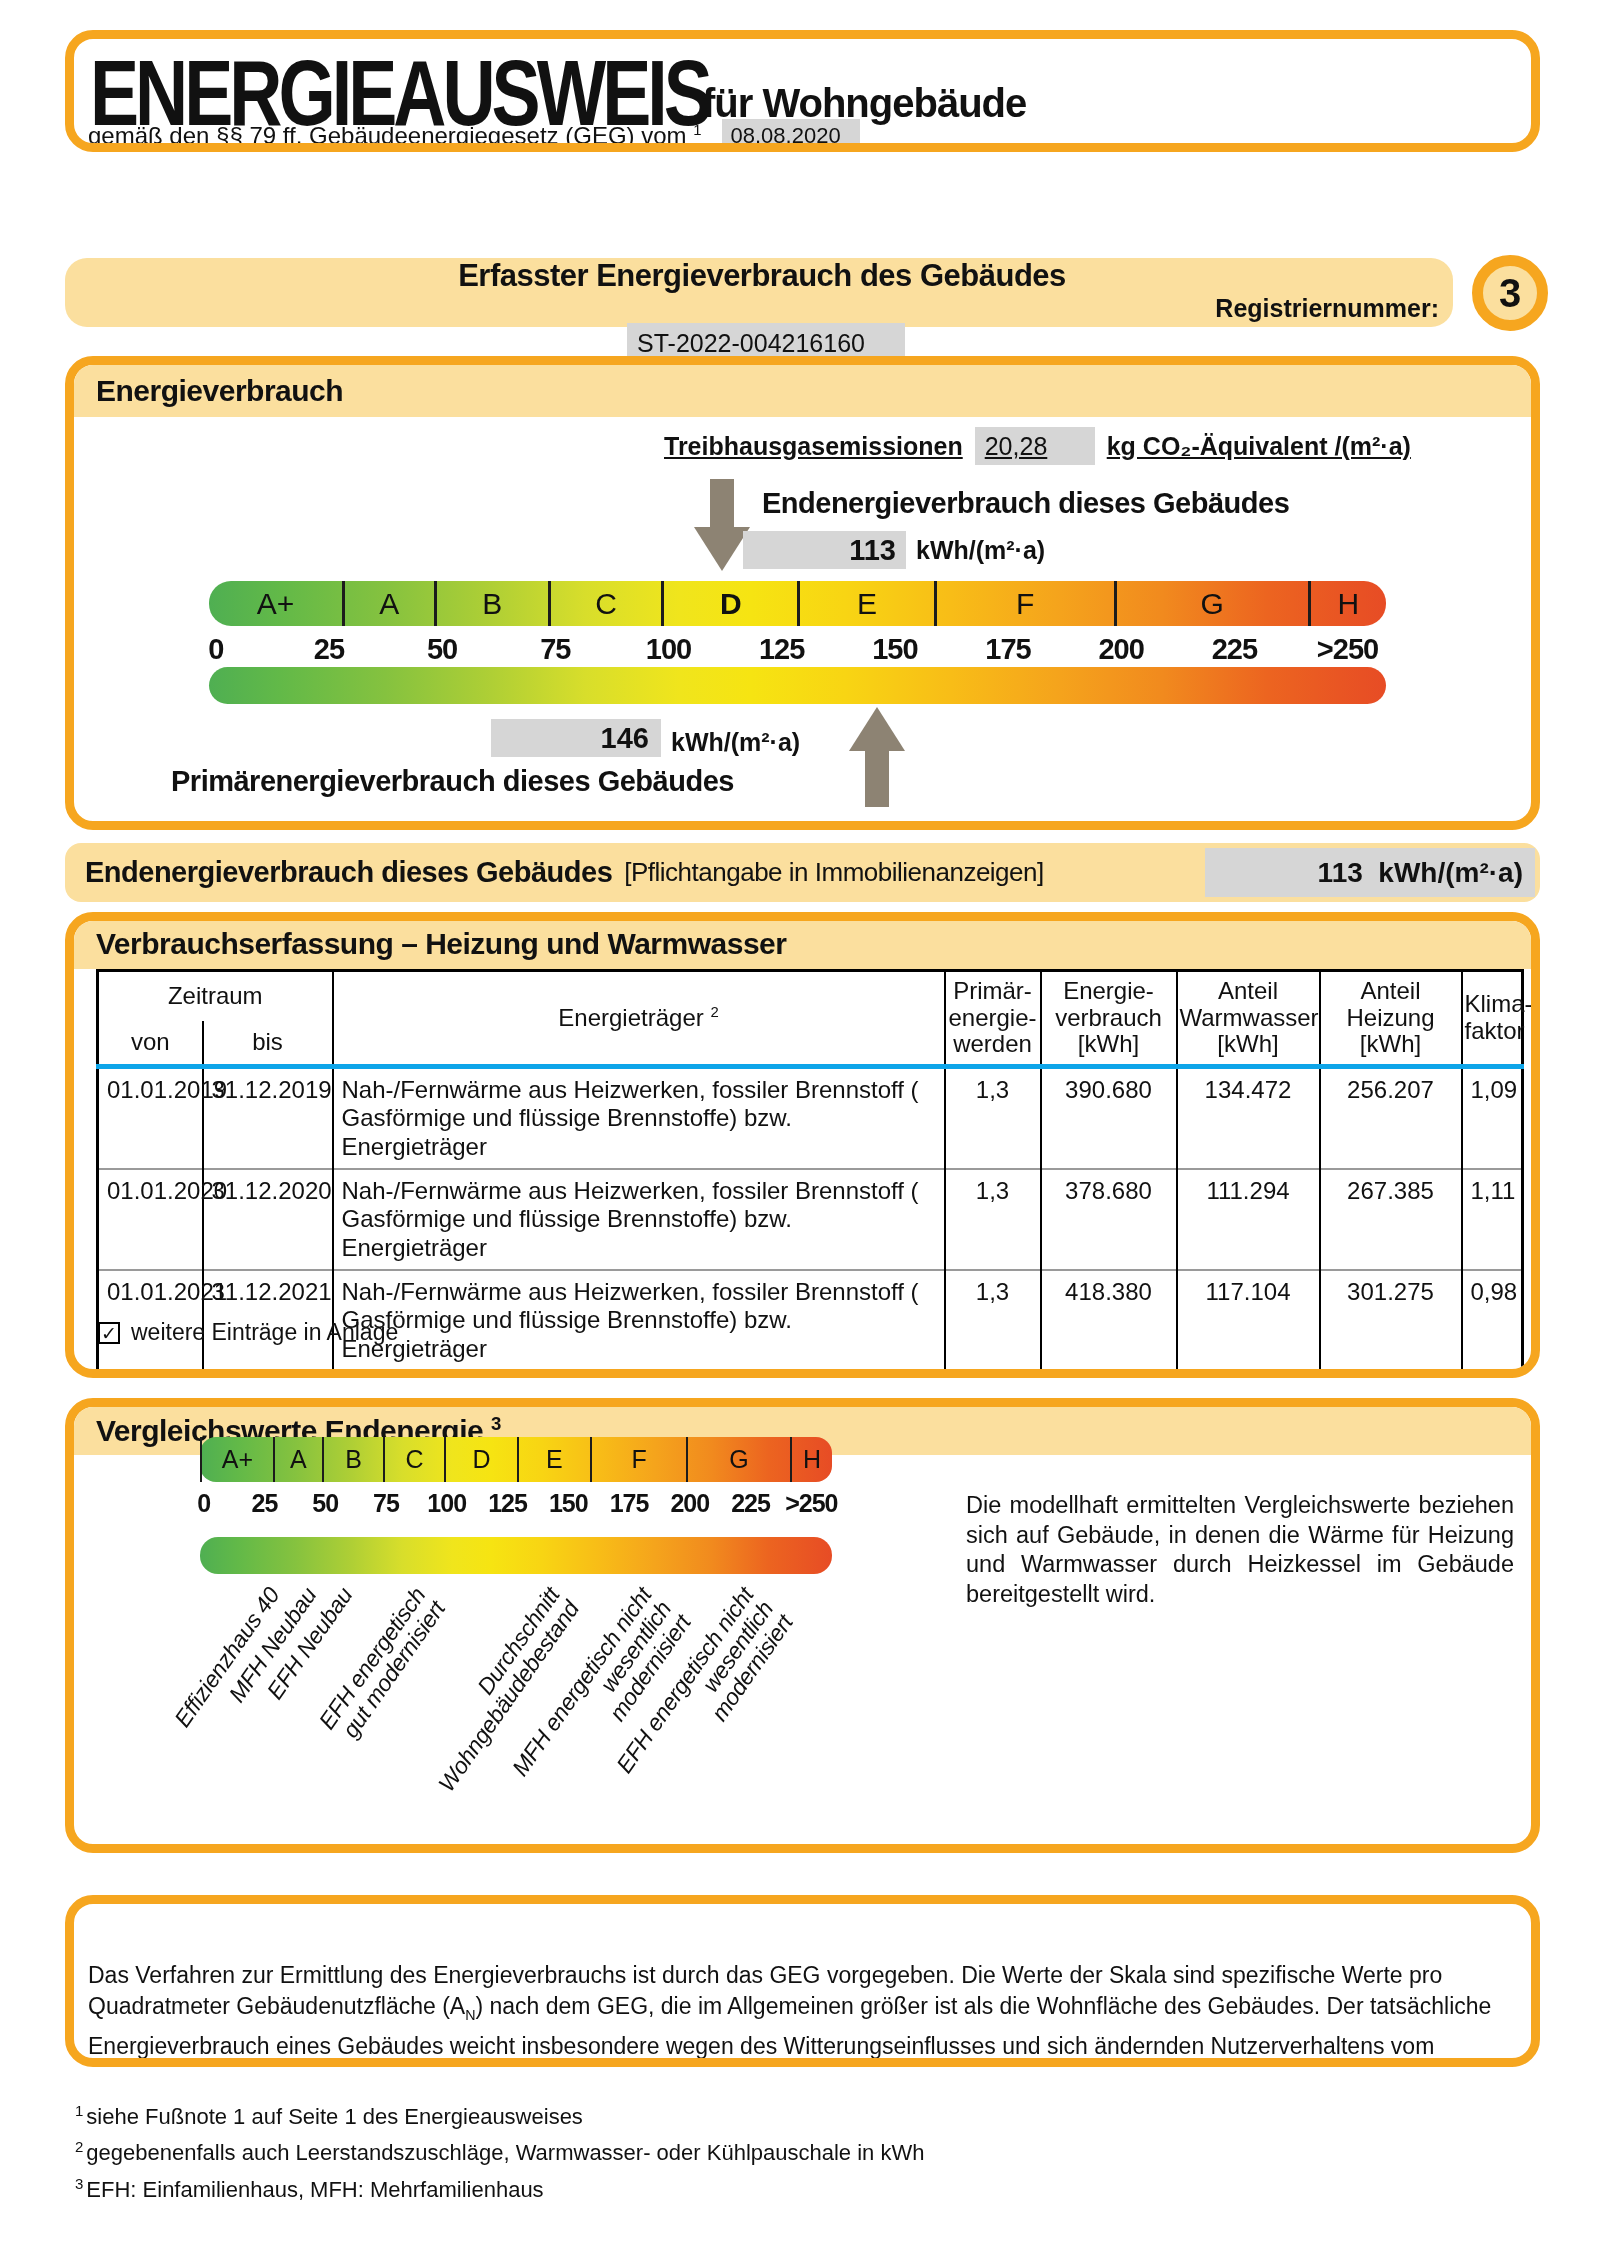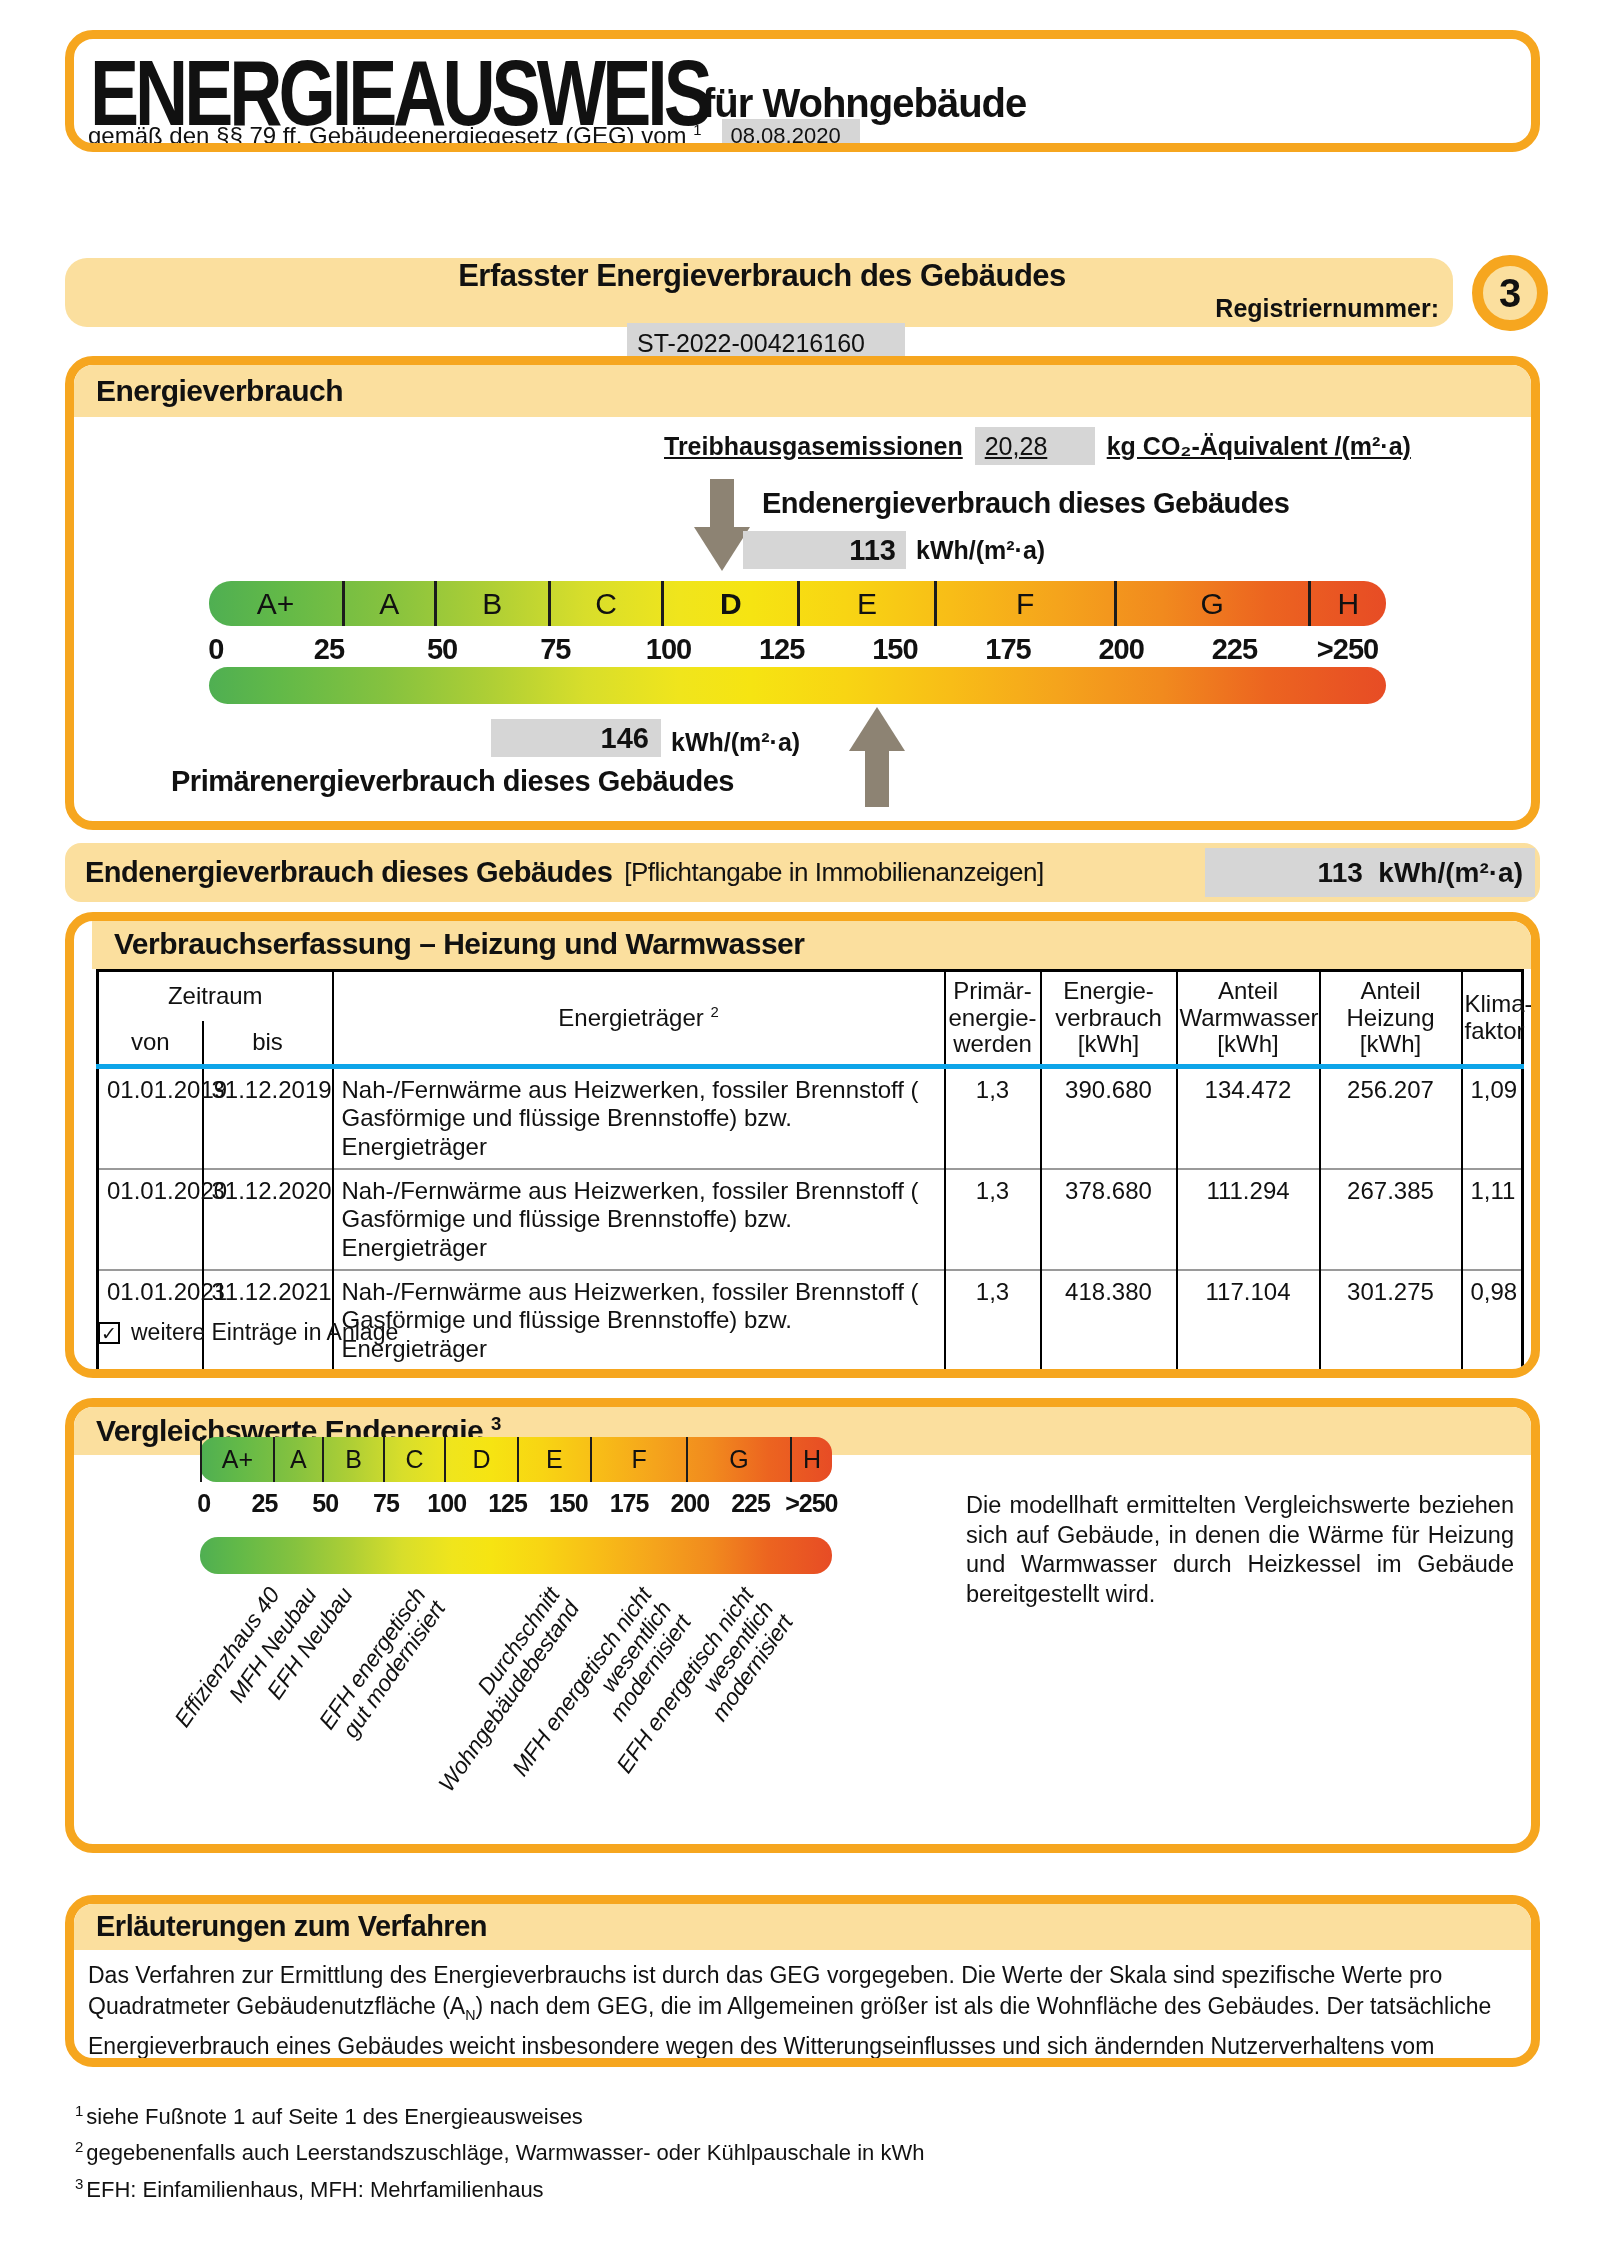--- a/index.html
+++ b/index.html
@@ -70,21 +70,21 @@
   #primary-value-box{width:170px;height:38px;text-align:right;font-size:29px;font-weight:bold;line-height:38px;padding-right:12px;}
   #primary-label{position:absolute;left:97px;top:400px;font-size:29px;font-weight:bold;letter-spacing:-0.5px;}
 
   
   #endenergy-bar{position:absolute;left:65px;top:843px;width:1475px;height:59px;background:var(--strip);border-radius:16px;display:flex;align-items:center;padding-left:20px;}
   #endenergy-title{font-size:29px;font-weight:bold;letter-spacing:-0.5px;}
   #endenergy-bracket{font-size:26px;margin-left:12px;letter-spacing:-0.5px;}
   #endenergy-value-box{position:absolute;right:5px;top:5px;bottom:5px;width:330px;display:flex;align-items:center;justify-content:flex-end;padding-right:12px;font-size:28px;font-weight:bold;}
 
   
-  #consumption-box{left:65px;top:912px;width:1475px;height:466px;padding-left:18px;}
+  #consumption-box{left:65px;top:912px;width:1475px;height:466px;}
   #consumption-box .strip{height:48px;}
   #consumption-box .strip-title{padding-top:6px;}
   #consumption-table{position:absolute;left:22px;top:48px;width:1425px;border-collapse:collapse;table-layout:fixed;font-size:24px;}
   #consumption-table th,#consumption-table td{font-weight:normal;}
   #consumption-table{border:3px solid #000;}
   #consumption-table thead{border-bottom:5px solid #0ea5e9;}
   #consumption-table th{text-align:center;vertical-align:middle;line-height:1.12;padding:4px 2px;white-space:pre-line;}
   #consumption-table .bl{border-left:2px solid #000;}
   #consumption-table tbody td{border-top:2px solid #9a9a9a;vertical-align:top;padding:7px 8px;height:77px;text-align:center;white-space:pre-line;}
   #consumption-table tbody td.txt{text-align:left;line-height:1.18;}
@@ -321,23 +321,20 @@
 wesentlich modernisiert</div>
       <div class="rot-label" style="left: 434.415px;">EFH energetisch nicht
 wesentlich modernisiert</div>
     </div>
   <div id="compare-text">
       <p>Die modellhaft ermittelten Vergleichswerte beziehen sich auf Gebäude, in denen die Wärme für Heizung und Warmwasser durch Heizkessel im Gebäude bereitgestellt wird.</p>
     </div>
 </div>
 
 <div class="obox" id="explain-box">
-  <div class="strip">
-    <div class="strip-title">Erläuterungen zum Verfahren</div>
-  </div>
   <div id="explain-text">
     <span>Das Verfahren zur Ermittlung des Energieverbrauchs ist durch das GEG vorgegeben. Die Werte der Skala sind spezifische Werte pro Quadratmeter Gebäudenutzfläche (A</span><sub>N</sub><span>) nach dem GEG, die im Allgemeinen größer ist als die Wohnfläche des Gebäudes. Der tatsächliche Energieverbrauch eines Gebäudes weicht insbesondere wegen des Witterungseinflusses und sich ändernden Nutzerverhaltens vom angegebenen Energieverbrauch ab.</span>
   </div>
 </div>
 
 <div id="footnotes">
     <span class="fn"><sup>1</sup><span>siehe Fußnote 1 auf Seite 1 des Energieausweises</span></span>
     <span class="fn"><sup>2</sup><span>gegebenenfalls auch Leerstandszuschläge, Warmwasser- oder Kühlpauschale in kWh</span></span>
     <span class="fn"><sup>3</sup><span>EFH: Einfamilienhaus, MFH: Mehrfamilienhaus</span></span>
   </div>

